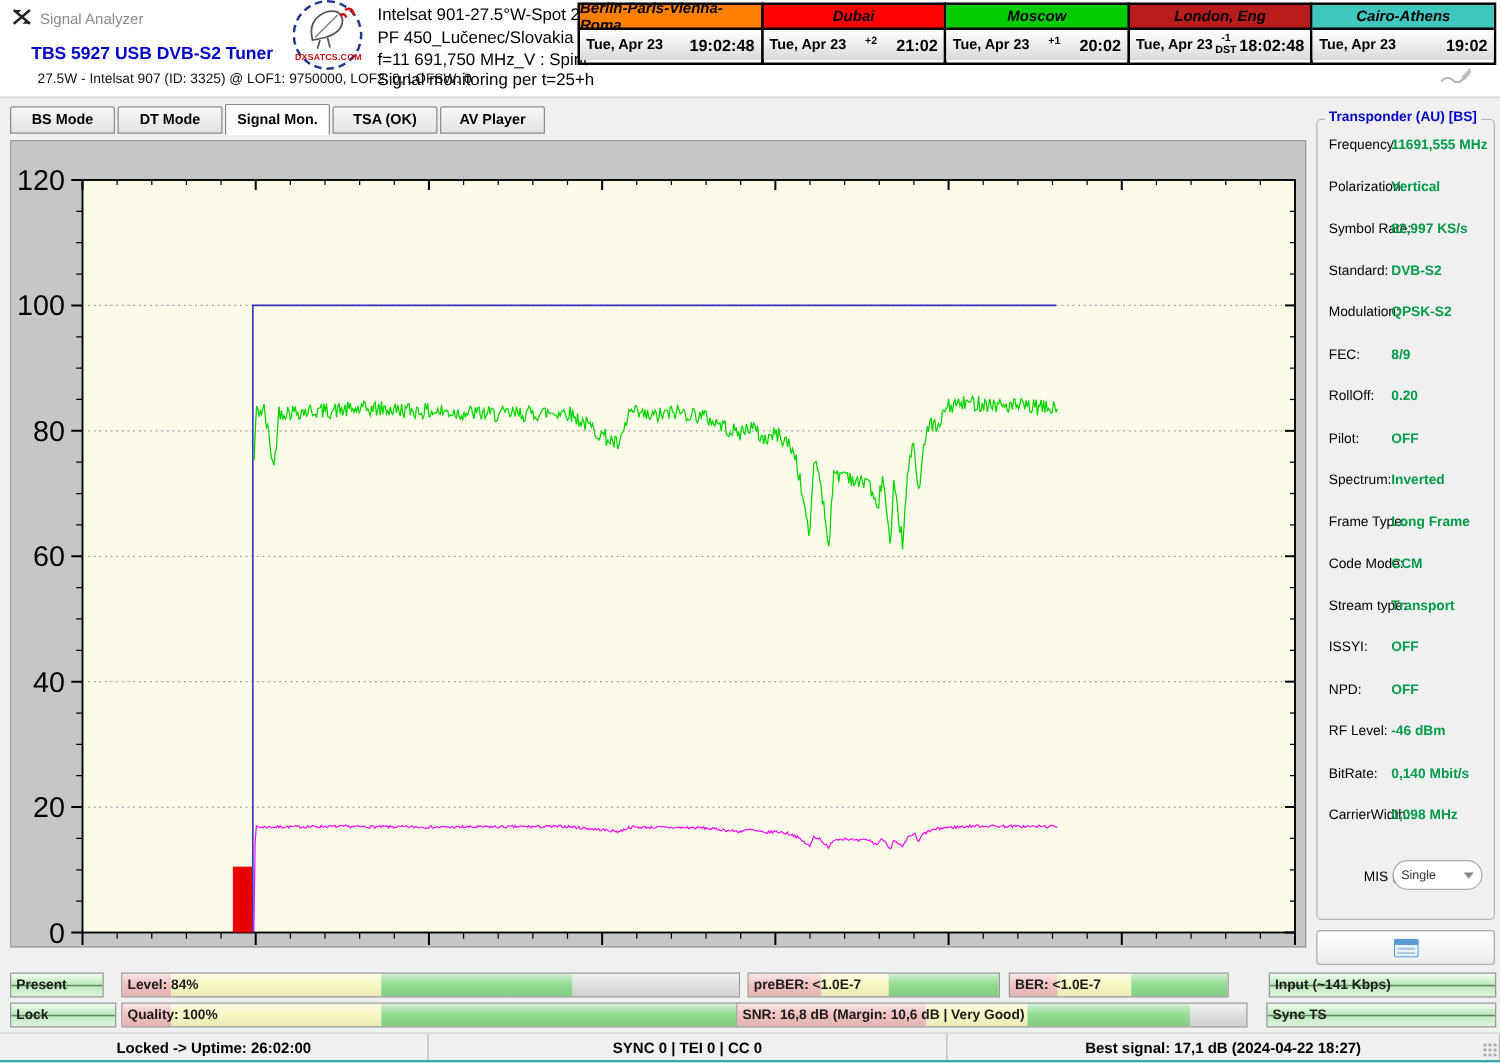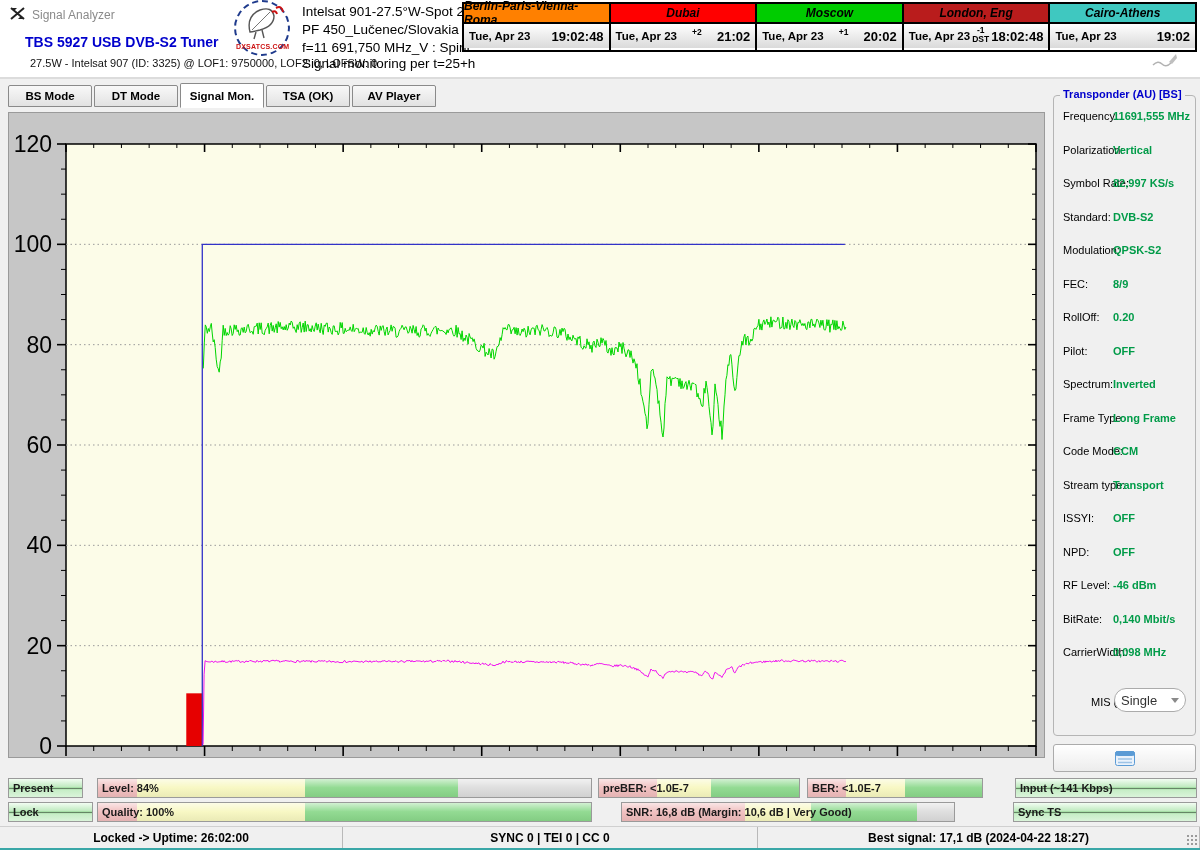--- a/index.html
+++ b/index.html
@@ -40,21 +40,21 @@
   .legend-line { width:32px; height:0; border-top:2px solid; margin-right:9px; }
   .legend-label { font-size:13.5px; color:#000; margin-right:24px; }
 
   
   #tp-box { position:absolute; left:1053px; top:95px; width:143px; height:641px; border:1px solid #b5b5b5; border-radius:4px; }
   #tp-title { position:absolute; left:6px; top:-8px; background:#f0f0f0; padding:0 3px; font-size:11px; font-weight:bold; color:#0000cc; white-space:nowrap; }
   .tp-label { position:absolute; left:9px; font-size:11px; color:#000; }
   .tp-value { position:absolute; left:59px; font-size:11px; font-weight:bold; color:#009b48; white-space:nowrap; }
   #mis-label { position:absolute; left:9px; top:600px; font-size:11px; color:#000;padding-left:28px; }
   #mis-select { position:absolute; left:60px; top:592px; width:72px; height:24px; background:#fff; border:1px solid #ababab; border-radius:12px;
-                font-size:13px; color:#333; display:flex; align-items:center; justify-content:space-between; padding:0 6px; cursor:pointer; }
+                font-size:10px; color:#333; display:flex; align-items:center; justify-content:space-between; padding:0 6px; cursor:pointer; }
   .chev { width:0; height:0; border-left:4px solid transparent; border-right:4px solid transparent; border-top:5px solid #8a8a8a; }
   #ts-button { position:absolute; left:1053px; top:744px; width:143px; height:28px; background:linear-gradient(#ffffff,#ececec);
                border:1px solid #ababab; border-radius:3px; display:flex; align-items:center; justify-content:center; cursor:pointer; }
 
   
   .bar { position:absolute; height:20px; border:1px solid #9a9a9a; background:#e8e8e8; overflow:hidden; }
   .bar .zone { position:absolute; top:0; bottom:0; }
   .bar .gloss { position:absolute; left:0; right:0; top:0; bottom:0;
                 background:linear-gradient(180deg, rgba(255,255,255,.62), rgba(255,255,255,.08) 48%, rgba(0,0,0,.05)); }
   .bar.led { background-image:linear-gradient(rgba(70,70,70,.55),rgba(70,70,70,.55)),
@@ -386,21 +386,21 @@
       <div class="bar led" style="left: 8px; width: 85px; top: 802px;">
         <span class="bar-label">Lock</span>
       </div>
       <div class="bar" style="left: 97px; width: 495px; top: 802px;">
         <div class="zone" style="left: 0%; width: 8%; background: rgb(240, 188, 188);"></div>
         <div class="zone" style="left: 8%; width: 34%; background: rgb(247, 247, 191);"></div>
         <div class="zone" style="left: 42%; width: 58%; background: rgb(138, 216, 138);"></div>
         <div class="gloss"></div>
         <span class="bar-label">Quality: 100%</span>
       </div>
-      <div class="bar" style="left: 621px; width: 334px; top: 802px;">
+      <div class="bar" style="left: 589px; width: 409px; top: 802px;">
         <div class="zone" style="left: 0%; width: 37%; background: rgb(240, 188, 188);"></div>
         <div class="zone" style="left: 37%; width: 20%; background: rgb(247, 247, 191);"></div>
         <div class="zone" style="left: 57%; width: 32%; background: rgb(138, 216, 138);"></div>
         <div class="zone" style="left: 89%; width: 11%; background: rgb(220, 220, 220);"></div>
         <div class="gloss"></div>
         <span class="bar-label">SNR: 16,8 dB (Margin: 10,6 dB | Very Good)</span>
       </div>
       <div class="bar led" style="left: 1013px; width: 184px; top: 802px;">
         <span class="bar-label">Sync TS</span>
       </div>

